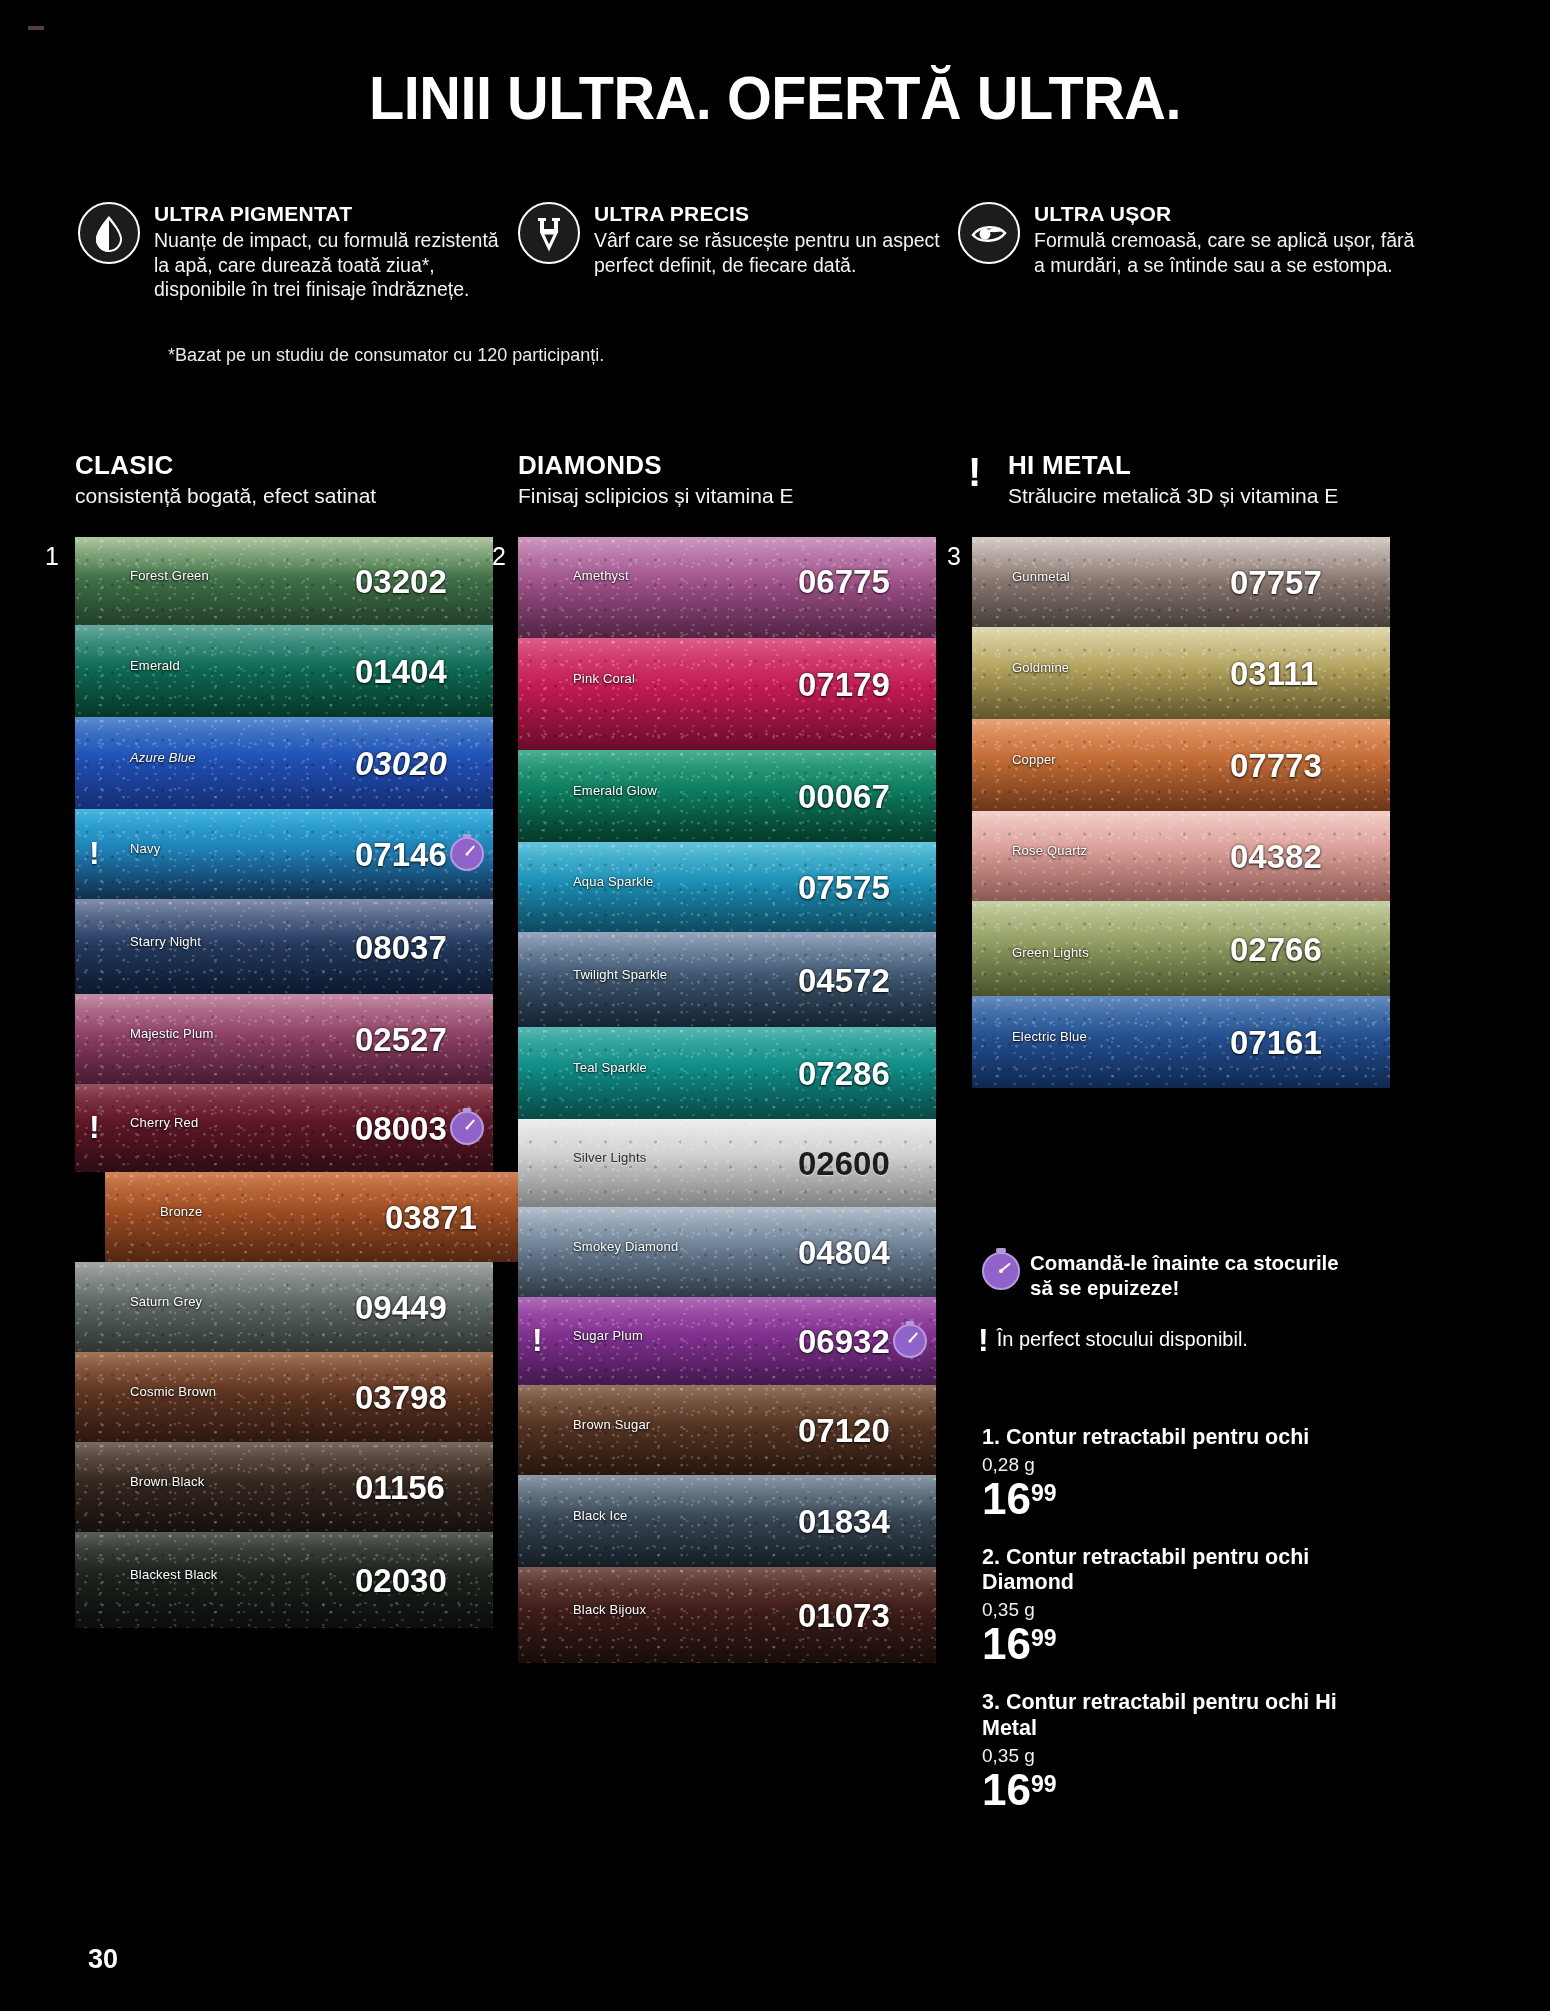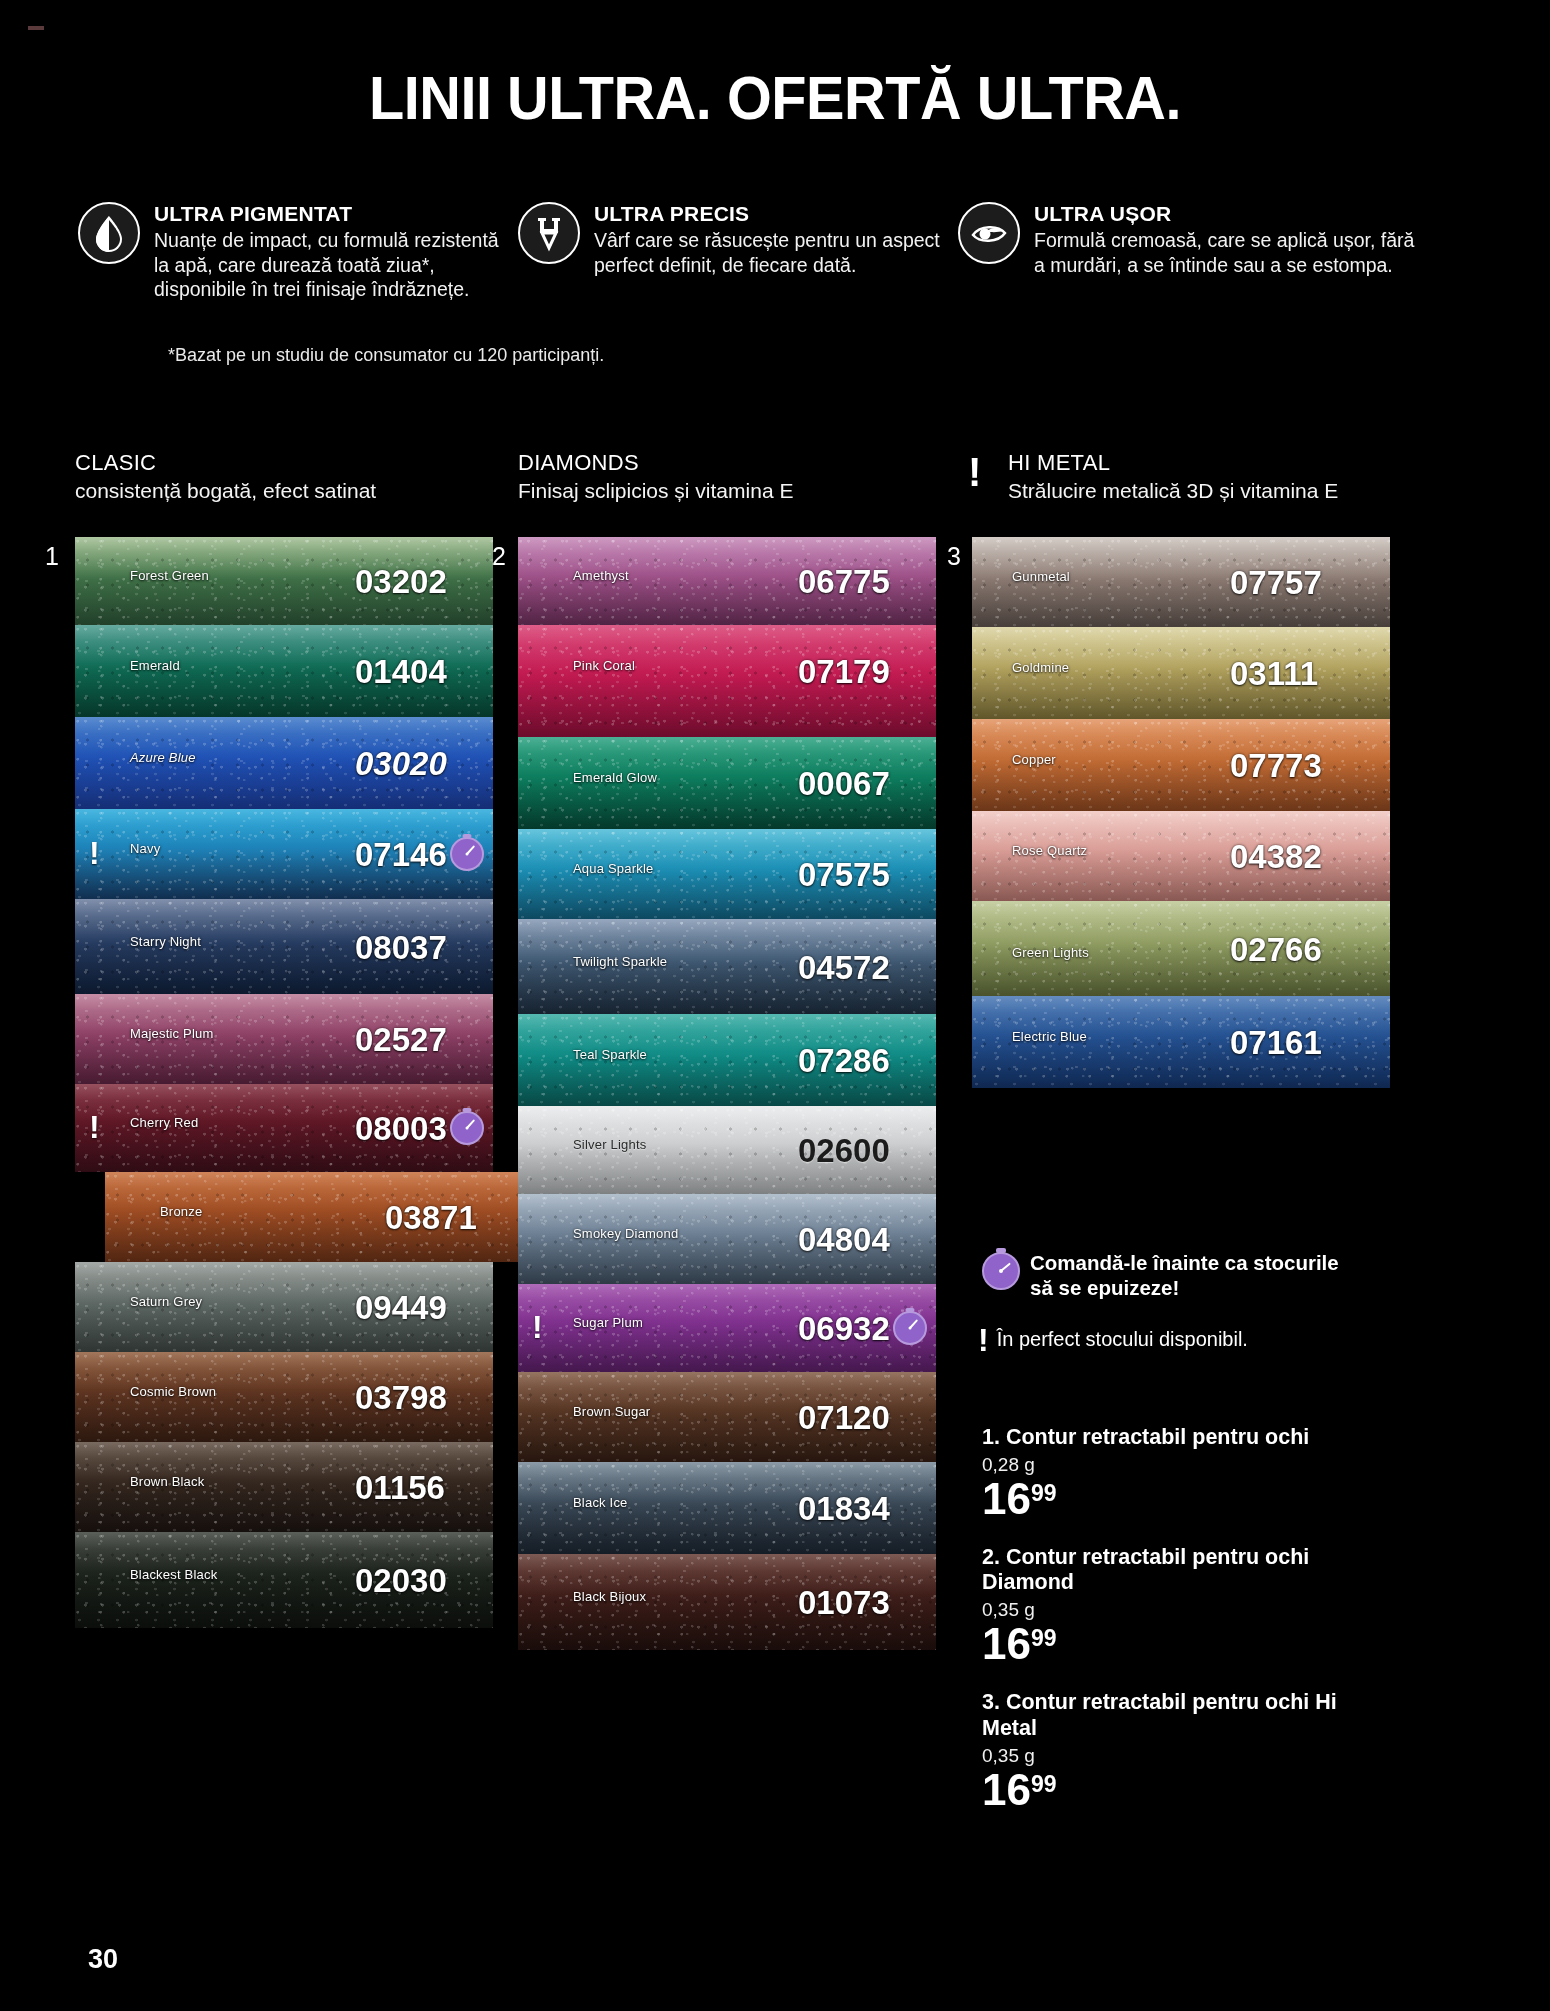--- a/index.html
+++ b/index.html
@@ -55,21 +55,21 @@
     font-weight:normal;
   }
   .footnote{
     position:absolute; left:168px; top:345px;
     font-size:18px; color:#eaeaea;
   }
 
   
   .colheads{ position:absolute; left:0; top:450px; width:100%; }
   .ch{ position:absolute; }
-  .ch-title{ font-size:22px; font-weight:normal; letter-spacing:0.3px; }
+  .ch-title{ font-size:26px; font-weight:bold; letter-spacing:0.3px; }
   .ch-sub{ font-size:21px; margin-top:3px; color:#f4f4f4; }
   .ch1{ left:75px; }
   .ch2{ left:518px; }
   .ch3{ left:972px; }
   .ch3 .ch-title, .ch3 .ch-sub{ padding-left:36px; }
   .bangmark{
     position:absolute; left:968px; top:452px;
     font-size:40px; font-weight:bold; line-height:1;
     color:#ffffff;
   }
@@ -378,21 +378,21 @@
         <div class="sw-code" style="top: 27px;">01156</div>
       </div>
       <div class="swatch" style="height: 96px; background: linear-gradient(rgb(48, 54, 47) 0%, rgb(27, 33, 27) 48%, rgb(14, 18, 14) 100%);">
         <div class="tex sheen"></div>
         <div class="tex grain"></div>
         <div class="sw-name" style="top: 35px;">Blackest Black</div>
         <div class="sw-code" style="top: 30px;">02030</div>
       </div>
     </div>
   <div class="col col2">
-      <div class="swatch" style="height: 88px; background: linear-gradient(rgb(192, 127, 178) 0%, rgb(156, 79, 134) 48%, rgb(107, 47, 90) 100%);">
+      <div class="swatch" style="height: 101px; background: linear-gradient(rgb(192, 127, 178) 0%, rgb(156, 79, 134) 48%, rgb(107, 47, 90) 100%);">
         <div class="tex sheen"></div>
         <div class="tex grain"></div>
         <div class="sw-name" style="top: 31px;">Amethyst</div>
         <div class="sw-code" style="top: 26px;">06775</div>
       </div>
       <div class="swatch" style="height: 112px; background: linear-gradient(rgb(214, 51, 105) 0%, rgb(192, 25, 80) 48%, rgb(142, 15, 57) 100%);">
         <div class="tex sheen"></div>
         <div class="tex grain"></div>
         <div class="sw-name" style="top: 33px;">Pink Coral</div>
         <div class="sw-code" style="top: 28px;">07179</div>

